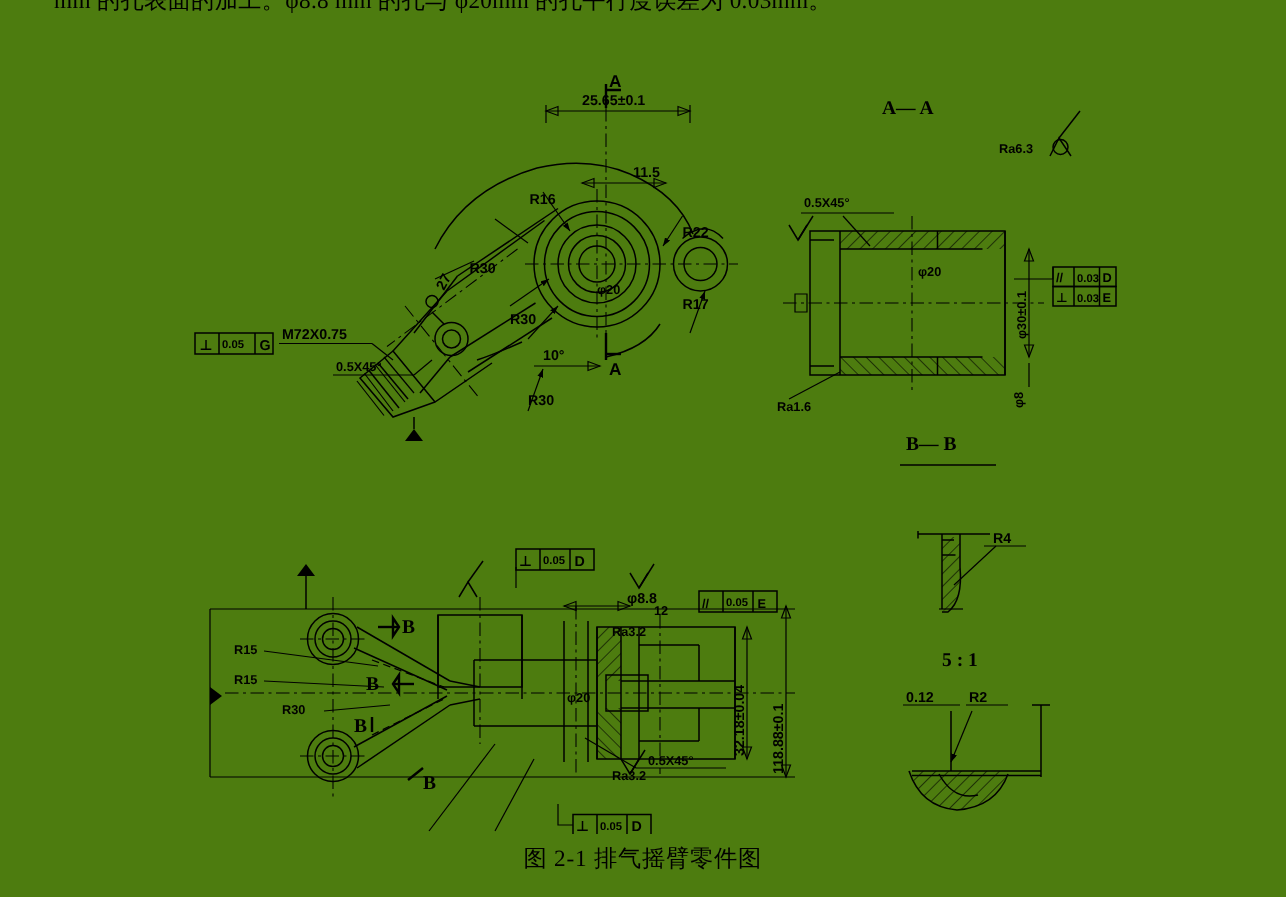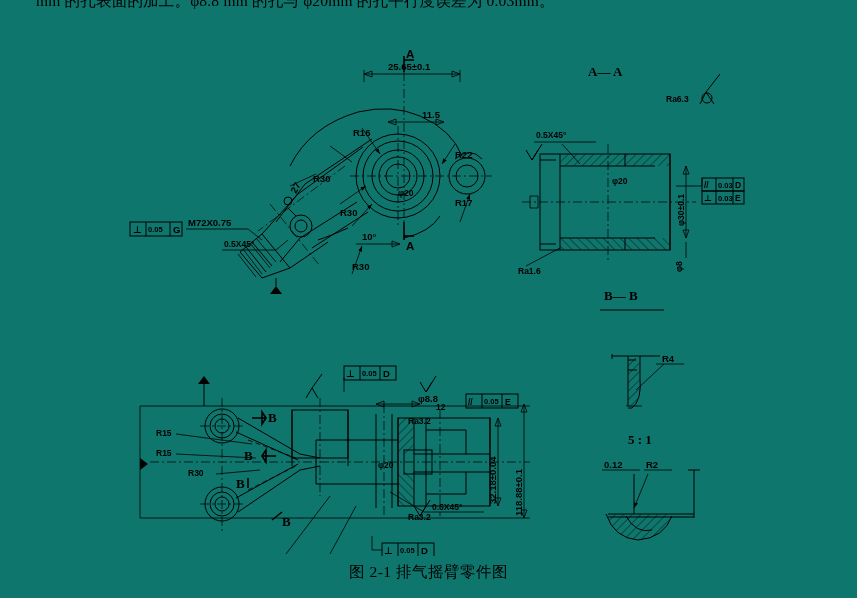--- a/index.html
+++ b/index.html
@@ -11,21 +11,21 @@
     width: 857px;
     height: 598px;
     position: relative;
     font-family: "Liberation Serif", "DejaVu Serif", serif;
     overflow: hidden;
   }
   #page {
     position: relative;
     width: 857px;
     height: 598px;
-    background: #0f766e;
+    background: #4d7c0f;
   }
   
   .body-text {
     position: absolute;
     left: 36px;
     top: -9px;
     width: 800px;
     font-family: "Liberation Serif", "DejaVu Serif", serif;
     font-size: 15.5px;
     line-height: 20px;

